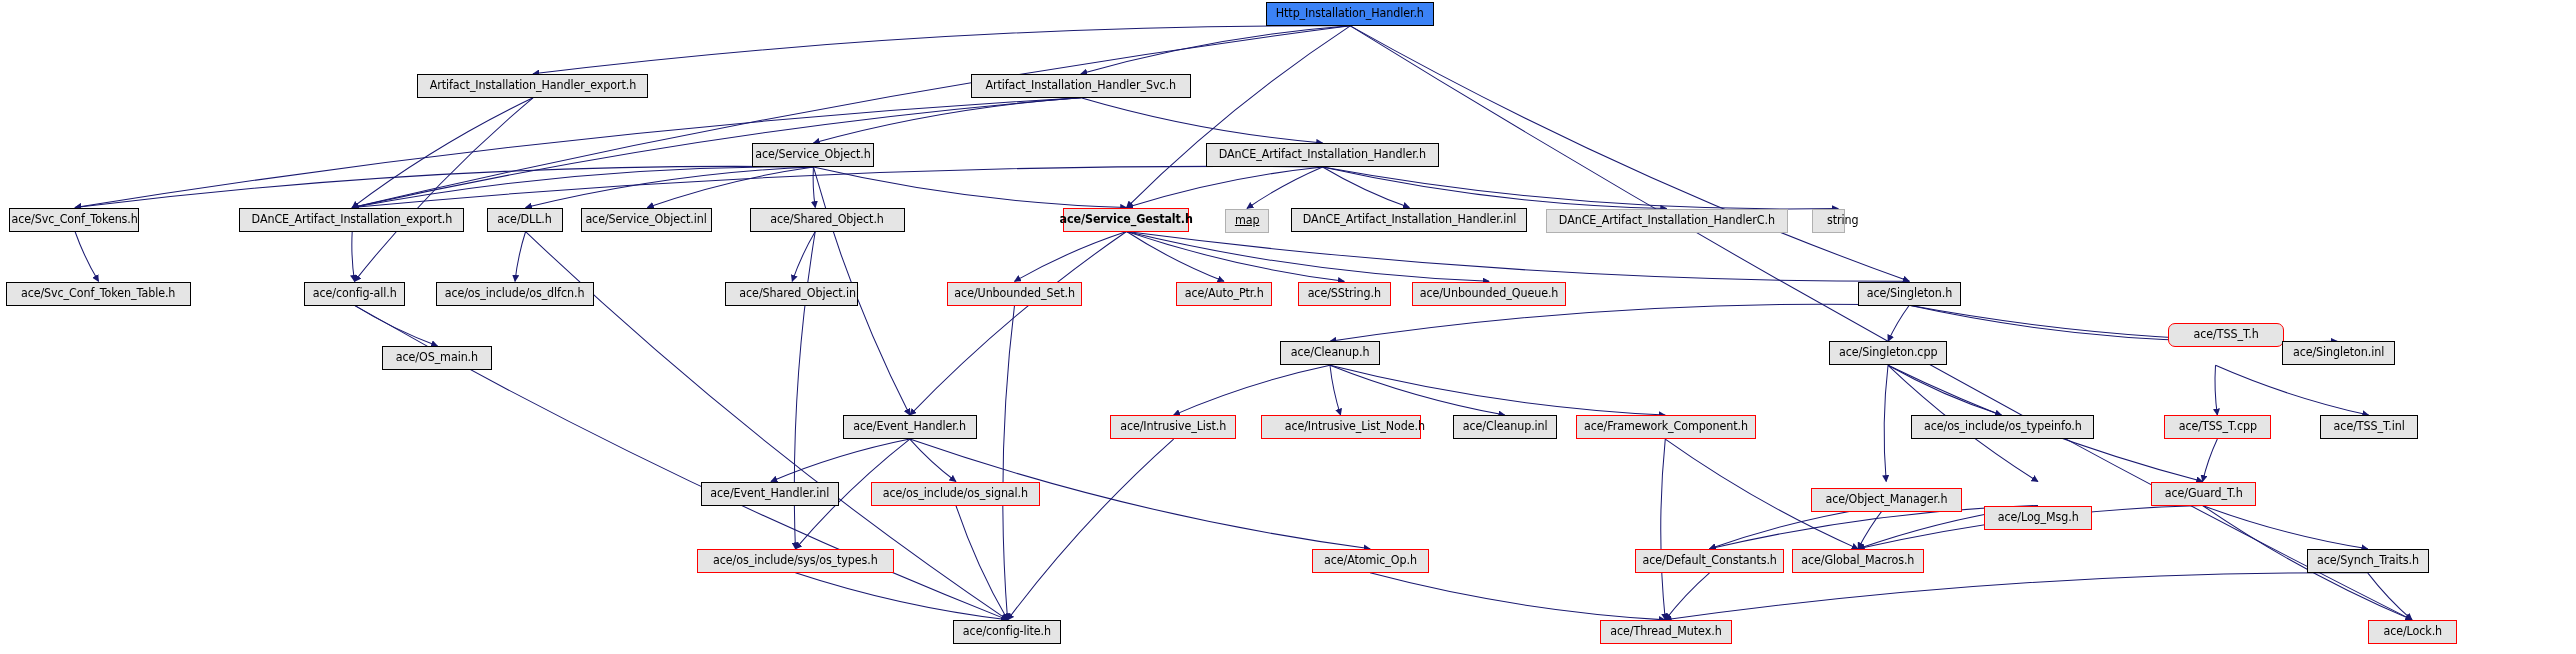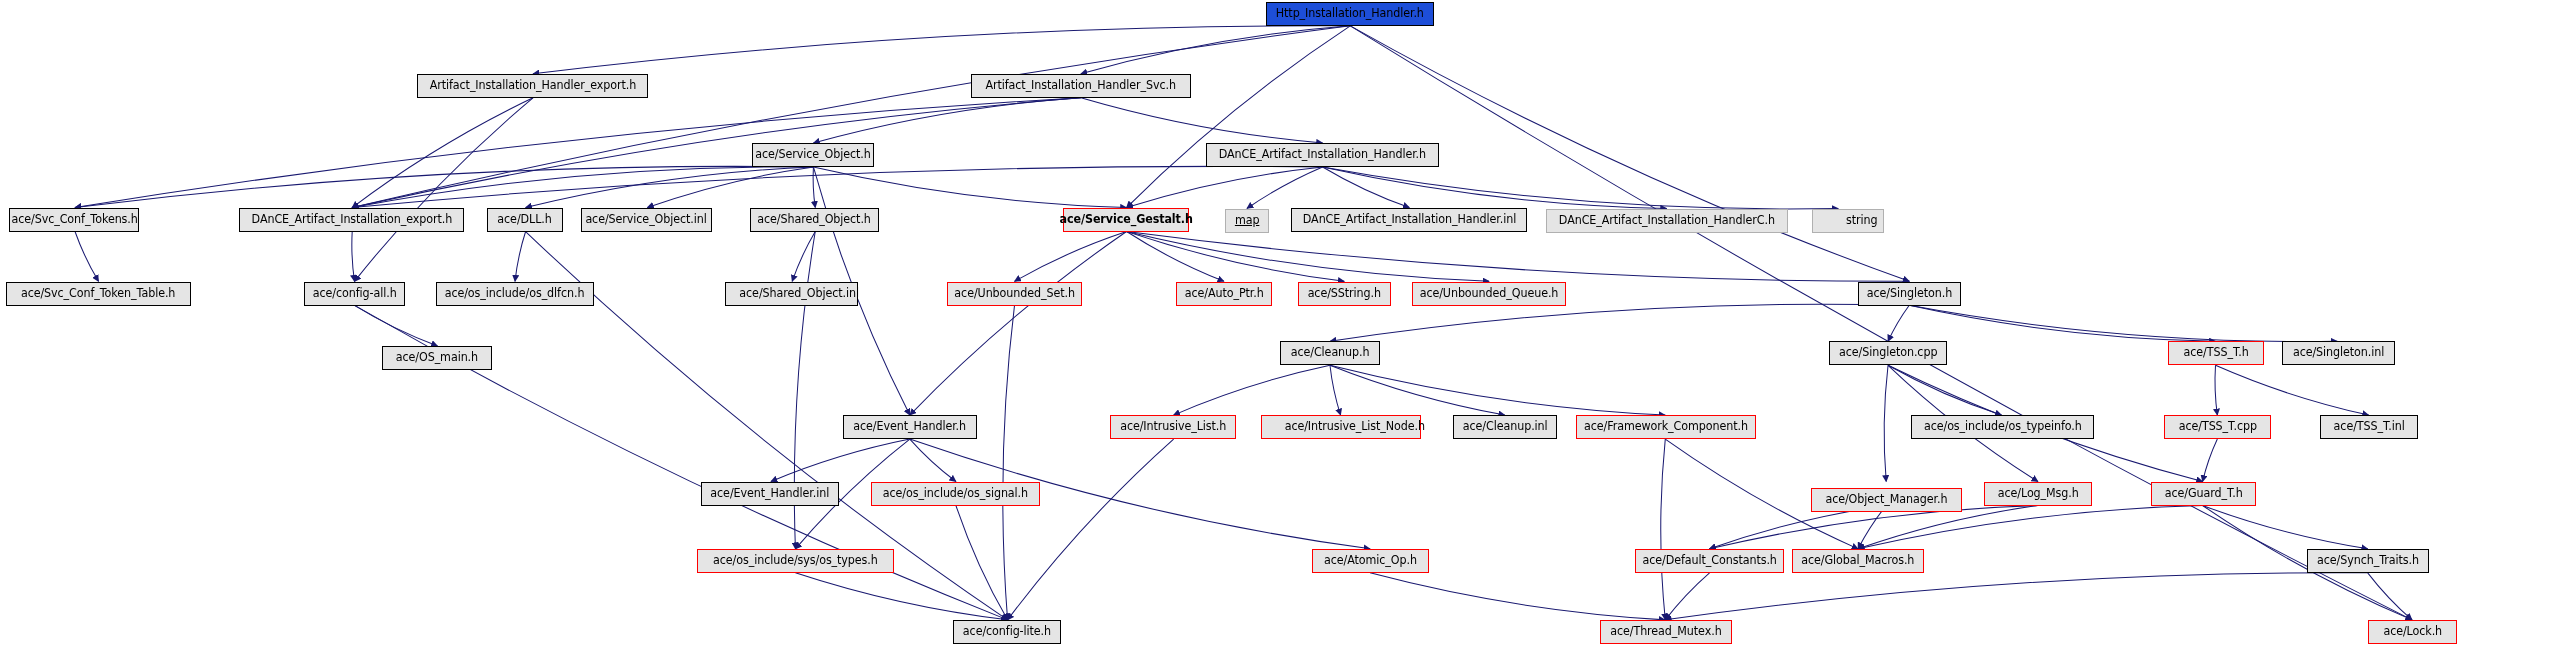--- a/index.html
+++ b/index.html
@@ -14,21 +14,21 @@
     background:#e5e5e5;
     border:0.9px solid #000000;
     white-space:nowrap;
     line-height:1;
     color:#000000;
     font-size:11.5px;
     letter-spacing:-0.1px;
     height:24px;
     cursor:pointer;
   }
-  .node.root{background:#1d4ed8;border-color:#000000;}
+  .node.root{background:#3b82f6;border-color:#000000;}
   .node.red{border-color:#ff0000;}
   .node.gray{border-color:#b0b0b0;}
   .node .lbl{display:block;padding:0 5.5px;transform:scaleX(0.97);transform-origin:center;}
 </style>
 </head>
 <body>
 
 <div id="graph">
   <svg id="edges" xmlns="http://www.w3.org/2000/svg" viewBox="0 0 2791 709" width="2576" height="654">
       <defs>
@@ -133,36 +133,36 @@
       </div>
       <div class="node" style="left: 239px; top: 208px; width: 225px;">
         <span class="lbl">DAnCE_Artifact_Installation_export.h</span>
       </div>
       <div class="node" style="left: 487px; top: 208px; width: 76px;">
         <span class="lbl">ace/DLL.h</span>
       </div>
       <div class="node" style="left: 581px; top: 208px; width: 131px;">
         <span class="lbl">ace/Service_Object.inl</span>
       </div>
-      <div class="node" style="left: 750px; top: 208px; width: 129px; justify-content: center;">
+      <div class="node" style="left: 750px; top: 208px; width: 155px; justify-content: center;">
         <span class="lbl">ace/Shared_Object.h</span>
       </div>
       <div class="node red" style="left: 1063px; top: 208px; width: 126px; font-weight: bold;">
         <span class="lbl">ace/Service_Gestalt.h</span>
       </div>
       <div class="node gray" style="left: 1225px; top: 209px; width: 44px; text-decoration: underline;">
         <span class="lbl">map</span>
       </div>
       <div class="node" style="left: 1291px; top: 208px; width: 236px;">
         <span class="lbl">DAnCE_Artifact_Installation_Handler.inl</span>
       </div>
       <div class="node gray" style="left: 1546px; top: 209px; width: 242px;">
         <span class="lbl">DAnCE_Artifact_Installation_HandlerC.h</span>
       </div>
-      <div class="node gray" style="left: 1812px; top: 209px; width: 72px; padding-left: 28px;">
+      <div class="node gray" style="left: 1812px; top: 209px; width: 33px; padding-left: 28px;">
         <span class="lbl">string</span>
       </div>
       <div class="node" style="left: 5.5px; top: 282px; width: 185px;">
         <span class="lbl">ace/Svc_Conf_Token_Table.h</span>
       </div>
       <div class="node" style="left: 304px; top: 282px; width: 101px;">
         <span class="lbl">ace/config-all.h</span>
       </div>
       <div class="node" style="left: 436px; top: 282px; width: 158px;">
         <span class="lbl">ace/os_include/os_dlfcn.h</span>
@@ -187,21 +187,21 @@
       </div>
       <div class="node" style="left: 382px; top: 346px; width: 110px;">
         <span class="lbl">ace/OS_main.h</span>
       </div>
       <div class="node" style="left: 1280px; top: 341px; width: 100px;">
         <span class="lbl">ace/Cleanup.h</span>
       </div>
       <div class="node" style="left: 1829px; top: 341px; width: 118px;">
         <span class="lbl">ace/Singleton.cpp</span>
       </div>
-      <div class="node red" style="left: 2168px; top: 341px; width: 96px;">
+      <div class="node red" style="left: 2168px; top: 323px; width: 116px; border-radius: 7px;">
         <span class="lbl">ace/TSS_T.h</span>
       </div>
       <div class="node" style="left: 2282px; top: 341px; width: 113px;">
         <span class="lbl">ace/Singleton.inl</span>
       </div>
       <div class="node" style="left: 843px; top: 415px; width: 134px; align-items: center;">
         <span class="lbl">ace/Event_Handler.h</span>
       </div>
       <div class="node red" style="left: 1110px; top: 415px; width: 126px;">
         <span class="lbl">ace/Intrusive_List.h</span>
@@ -226,21 +226,21 @@
       </div>
       <div class="node" style="left: 701px; top: 482px; width: 138px;">
         <span class="lbl">ace/Event_Handler.inl</span>
       </div>
       <div class="node red" style="left: 871px; top: 482px; width: 169px;">
         <span class="lbl">ace/os_include/os_signal.h</span>
       </div>
       <div class="node red" style="left: 1811px; top: 488px; width: 151px;">
         <span class="lbl">ace/Object_Manager.h</span>
       </div>
-      <div class="node red" style="left: 1984px; top: 482px; width: 108px;">
+      <div class="node red" style="left: 1984px; top: 506px; width: 108px;">
         <span class="lbl">ace/Log_Msg.h</span>
       </div>
       <div class="node red" style="left: 2151px; top: 482px; width: 105px;">
         <span class="lbl">ace/Guard_T.h</span>
       </div>
       <div class="node red" style="left: 697px; top: 549px; width: 197px;">
         <span class="lbl">ace/os_include/sys/os_types.h</span>
       </div>
       <div class="node red" style="left: 1312px; top: 549px; width: 117px;">
         <span class="lbl">ace/Atomic_Op.h</span>

